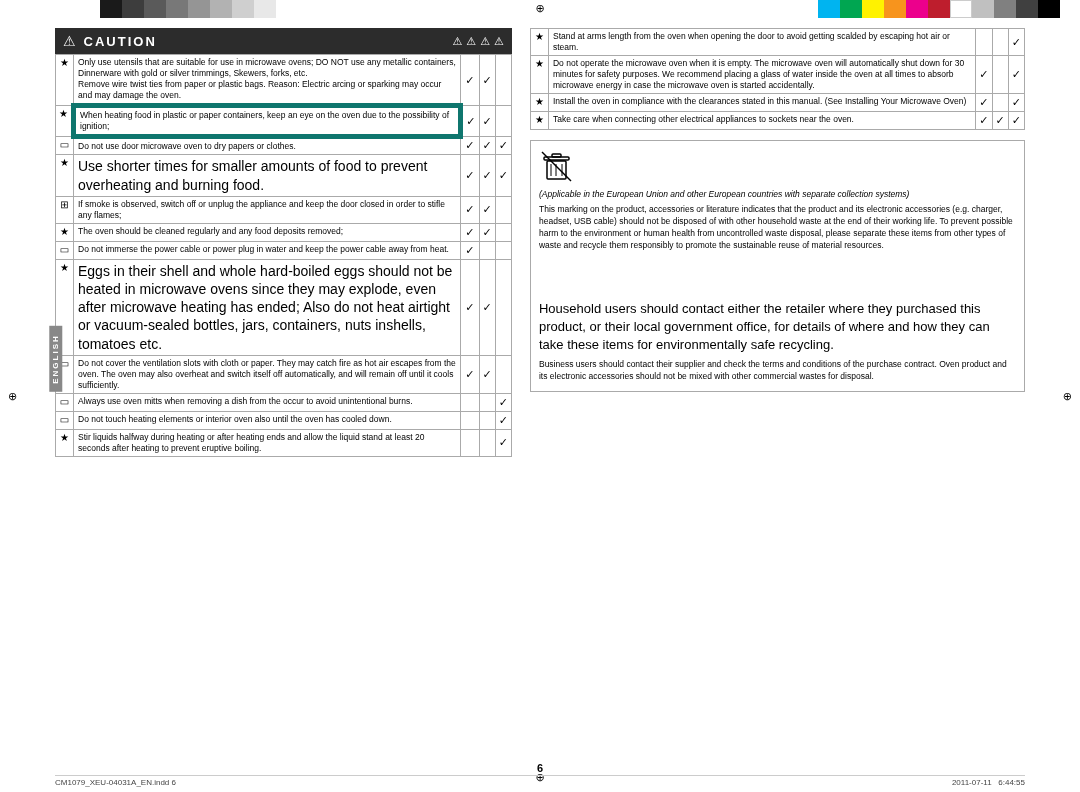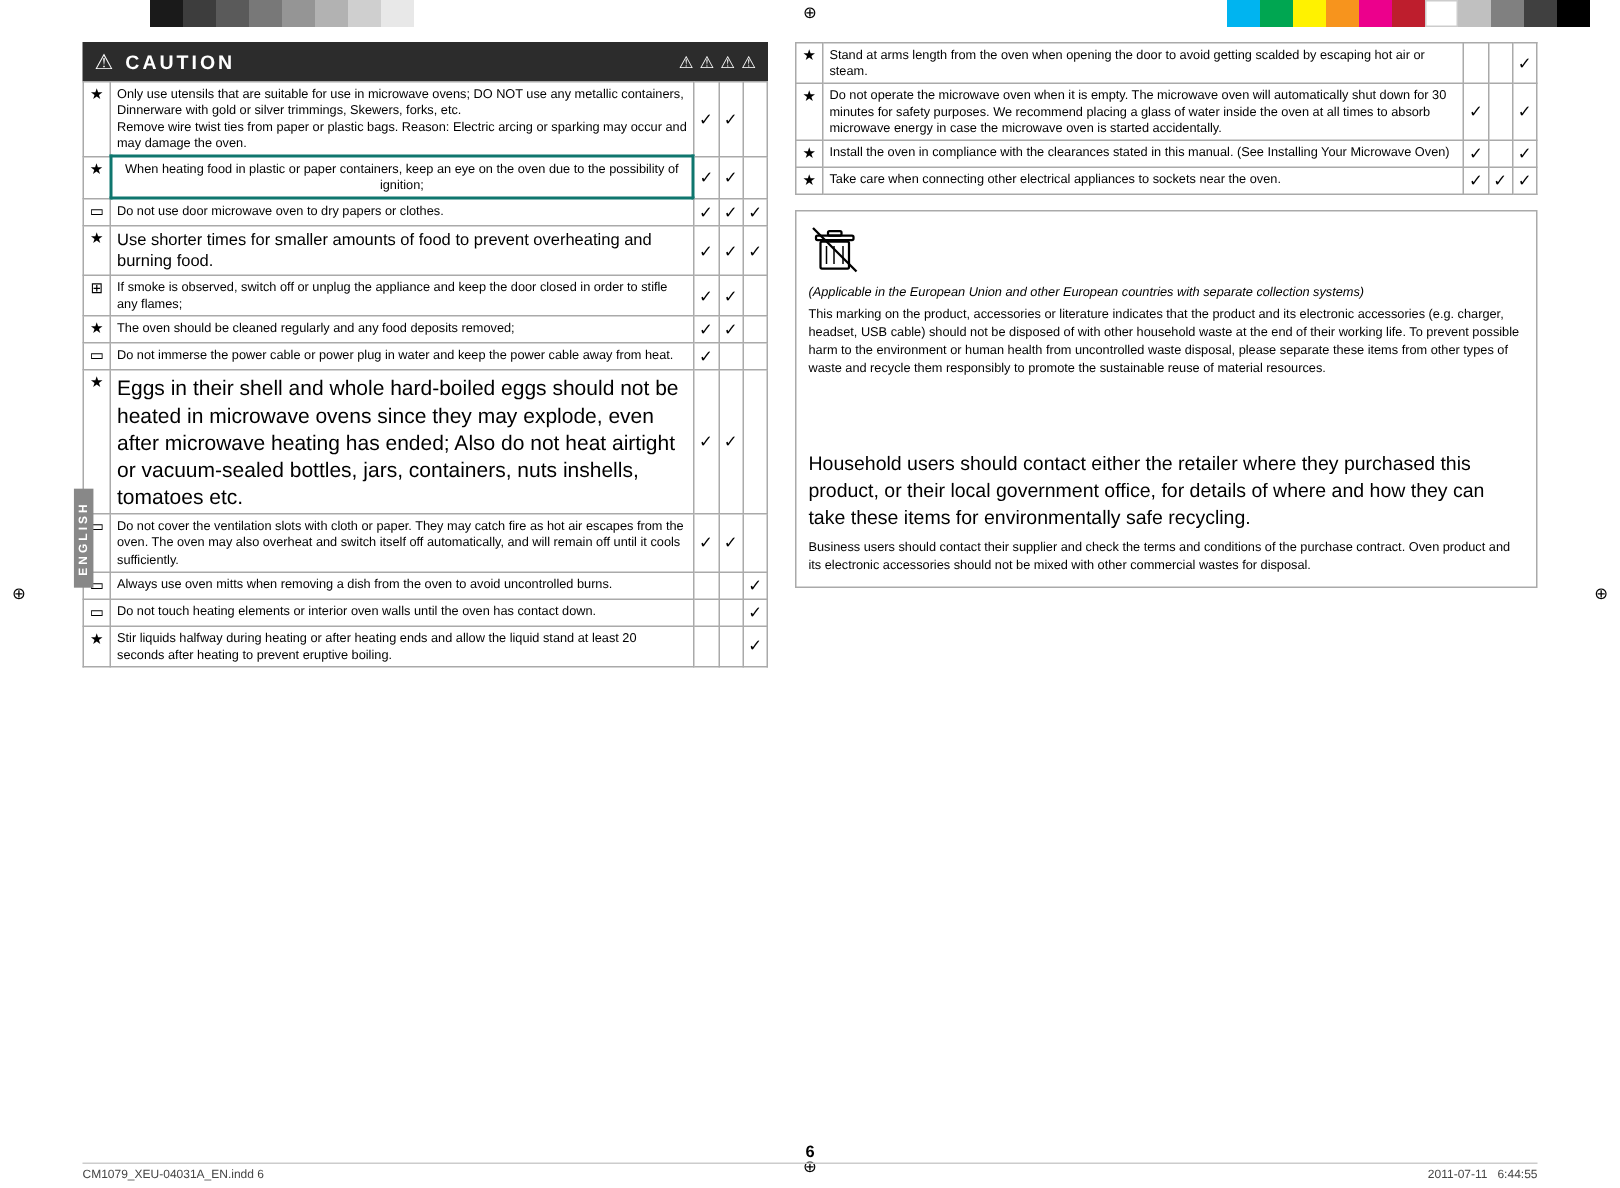--- a/index.html
+++ b/index.html
@@ -97,37 +97,37 @@
           <tr>
             <td style="border:1px solid #aaa;padding:2px 3px;width:18px;text-align:center;vertical-align:top;font-size:10px;">★</td>
             <td style="border:1px solid #aaa;padding:2px 4px;vertical-align:top;font-size:8.5px;line-height:1.3;">Only use utensils that are suitable for use in microwave ovens; DO NOT use any metallic containers, Dinnerware with gold or silver trimmings, Skewers, forks, etc.<br>Remove wire twist ties from paper or plastic bags. Reason: Electric arcing or sparking may occur and may damage the oven.</td>
             <td style="border:1px solid #aaa;padding:2px 3px;width:14px;text-align:center;vertical-align:middle;font-size:11px;">✓</td>
             <td style="border:1px solid #aaa;padding:2px 3px;width:14px;text-align:center;vertical-align:middle;font-size:11px;">✓</td>
             <td style="border:1px solid #aaa;padding:2px 3px;width:14px;text-align:center;vertical-align:middle;"></td>
           </tr>
 
           <tr>
             <td style="border:1px solid #aaa;padding:2px 3px;width:18px;text-align:center;vertical-align:top;font-size:10px;">★</td>
-            <td style="border:2px solid #0f766e;padding:2px 4px;vertical-align:top;font-size:8.5px;line-height:1.3;text-align:center;">When heating food in plastic or paper containers, keep an eye on the oven due to the possibility of ignition;</td>
+            <td style="border:5px solid #0f766e;padding:2px 4px;vertical-align:top;font-size:8.5px;line-height:1.3;">When heating food in plastic or paper containers, keep an eye on the oven due to the possibility of ignition;</td>
             <td style="border:1px solid #aaa;padding:2px 3px;width:14px;text-align:center;vertical-align:middle;font-size:11px;">✓</td>
             <td style="border:1px solid #aaa;padding:2px 3px;width:14px;text-align:center;vertical-align:middle;font-size:11px;">✓</td>
             <td style="border:1px solid #aaa;padding:2px 3px;width:14px;text-align:center;vertical-align:middle;"></td>
           </tr>
 
           <tr>
             <td style="border:1px solid #aaa;padding:2px 3px;width:18px;text-align:center;vertical-align:top;font-size:10px;">▭</td>
             <td style="border:1px solid #aaa;padding:2px 4px;vertical-align:top;font-size:8.5px;line-height:1.3;">Do not use door microwave oven to dry papers or clothes.</td>
             <td style="border:1px solid #aaa;padding:2px 3px;width:14px;text-align:center;vertical-align:middle;font-size:11px;">✓</td>
             <td style="border:1px solid #aaa;padding:2px 3px;width:14px;text-align:center;vertical-align:middle;font-size:11px;">✓</td>
             <td style="border:1px solid #aaa;padding:2px 3px;width:14px;text-align:center;vertical-align:middle;font-size:11px;">✓</td>
           </tr>
 
           <tr>
             <td style="border:1px solid #aaa;padding:2px 3px;width:18px;text-align:center;vertical-align:top;font-size:10px;">★</td>
-            <td style="border:1px solid #aaa;padding:2px 4px;vertical-align:top;font-size:11px;line-height:1.3;">Use shorter times for smaller amounts of food to prevent overheating and burning food.</td>
+            <td style="border:1px solid #aaa;padding:2px 4px;vertical-align:top;font-size:14px;line-height:1.3;">Use shorter times for smaller amounts of food to prevent overheating and burning food.</td>
             <td style="border:1px solid #aaa;padding:2px 3px;width:14px;text-align:center;vertical-align:middle;font-size:11px;">✓</td>
             <td style="border:1px solid #aaa;padding:2px 3px;width:14px;text-align:center;vertical-align:middle;font-size:11px;">✓</td>
             <td style="border:1px solid #aaa;padding:2px 3px;width:14px;text-align:center;vertical-align:middle;font-size:11px;">✓</td>
           </tr>
 
           <tr>
             <td style="border:1px solid #aaa;padding:2px 3px;width:18px;text-align:center;vertical-align:top;font-size:10px;">⊞</td>
             <td style="border:1px solid #aaa;padding:2px 4px;vertical-align:top;font-size:8.5px;line-height:1.3;">If smoke is observed, switch off or unplug the appliance and keep the door closed in order to stifle any flames;</td>
             <td style="border:1px solid #aaa;padding:2px 3px;width:14px;text-align:center;vertical-align:middle;font-size:11px;">✓</td>
             <td style="border:1px solid #aaa;padding:2px 3px;width:14px;text-align:center;vertical-align:middle;font-size:11px;">✓</td>
@@ -161,29 +161,29 @@
           <tr>
             <td style="border:1px solid #aaa;padding:2px 3px;width:18px;text-align:center;vertical-align:top;font-size:10px;">▭</td>
             <td style="border:1px solid #aaa;padding:2px 4px;vertical-align:top;font-size:8.5px;line-height:1.3;">Do not cover the ventilation slots with cloth or paper. They may catch fire as hot air escapes from the oven. The oven may also overheat and switch itself off automatically, and will remain off until it cools sufficiently.</td>
             <td style="border:1px solid #aaa;padding:2px 3px;width:14px;text-align:center;vertical-align:middle;font-size:11px;">✓</td>
             <td style="border:1px solid #aaa;padding:2px 3px;width:14px;text-align:center;vertical-align:middle;font-size:11px;">✓</td>
             <td style="border:1px solid #aaa;padding:2px 3px;width:14px;text-align:center;vertical-align:middle;"></td>
           </tr>
 
           <tr>
             <td style="border:1px solid #aaa;padding:2px 3px;width:18px;text-align:center;vertical-align:top;font-size:10px;">▭</td>
-            <td style="border:1px solid #aaa;padding:2px 4px;vertical-align:top;font-size:8.5px;line-height:1.3;">Always use oven mitts when removing a dish from the oven to avoid uncontrolled burns.</td>
-            <td style="border:1px solid #aaa;padding:2px 3px;width:14px;text-align:center;vertical-align:middle;"></td>
-            <td style="border:1px solid #aaa;padding:2px 3px;width:14px;text-align:center;vertical-align:middle;"></td>
-            <td style="border:1px solid #aaa;padding:2px 3px;width:14px;text-align:center;vertical-align:middle;font-size:11px;">✓</td>
-          </tr>
-
-          <tr>
-            <td style="border:1px solid #aaa;padding:2px 3px;width:18px;text-align:center;vertical-align:top;font-size:10px;">▭</td>
-            <td style="border:1px solid #aaa;padding:2px 4px;vertical-align:top;font-size:8.5px;line-height:1.3;">Do not touch heating elements or interior oven walls until the oven has contact down.</td>
+            <td style="border:1px solid #aaa;padding:2px 4px;vertical-align:top;font-size:8.5px;line-height:1.3;">Always use oven mitts when removing a dish from the occur to avoid unintentional burns.</td>
+            <td style="border:1px solid #aaa;padding:2px 3px;width:14px;text-align:center;vertical-align:middle;"></td>
+            <td style="border:1px solid #aaa;padding:2px 3px;width:14px;text-align:center;vertical-align:middle;"></td>
+            <td style="border:1px solid #aaa;padding:2px 3px;width:14px;text-align:center;vertical-align:middle;font-size:11px;">✓</td>
+          </tr>
+
+          <tr>
+            <td style="border:1px solid #aaa;padding:2px 3px;width:18px;text-align:center;vertical-align:top;font-size:10px;">▭</td>
+            <td style="border:1px solid #aaa;padding:2px 4px;vertical-align:top;font-size:8.5px;line-height:1.3;">Do not touch heating elements or interior oven also until the oven has cooled down.</td>
             <td style="border:1px solid #aaa;padding:2px 3px;width:14px;text-align:center;vertical-align:middle;"></td>
             <td style="border:1px solid #aaa;padding:2px 3px;width:14px;text-align:center;vertical-align:middle;"></td>
             <td style="border:1px solid #aaa;padding:2px 3px;width:14px;text-align:center;vertical-align:middle;font-size:11px;">✓</td>
           </tr>
 
           <tr>
             <td style="border:1px solid #aaa;padding:2px 3px;width:18px;text-align:center;vertical-align:top;font-size:10px;">★</td>
             <td style="border:1px solid #aaa;padding:2px 4px;vertical-align:top;font-size:8.5px;line-height:1.3;">Stir liquids halfway during heating or after heating ends and allow the liquid stand at least 20 seconds after heating to prevent eruptive boiling.</td>
             <td style="border:1px solid #aaa;padding:2px 3px;width:14px;text-align:center;vertical-align:middle;"></td>
             <td style="border:1px solid #aaa;padding:2px 3px;width:14px;text-align:center;vertical-align:middle;"></td>

